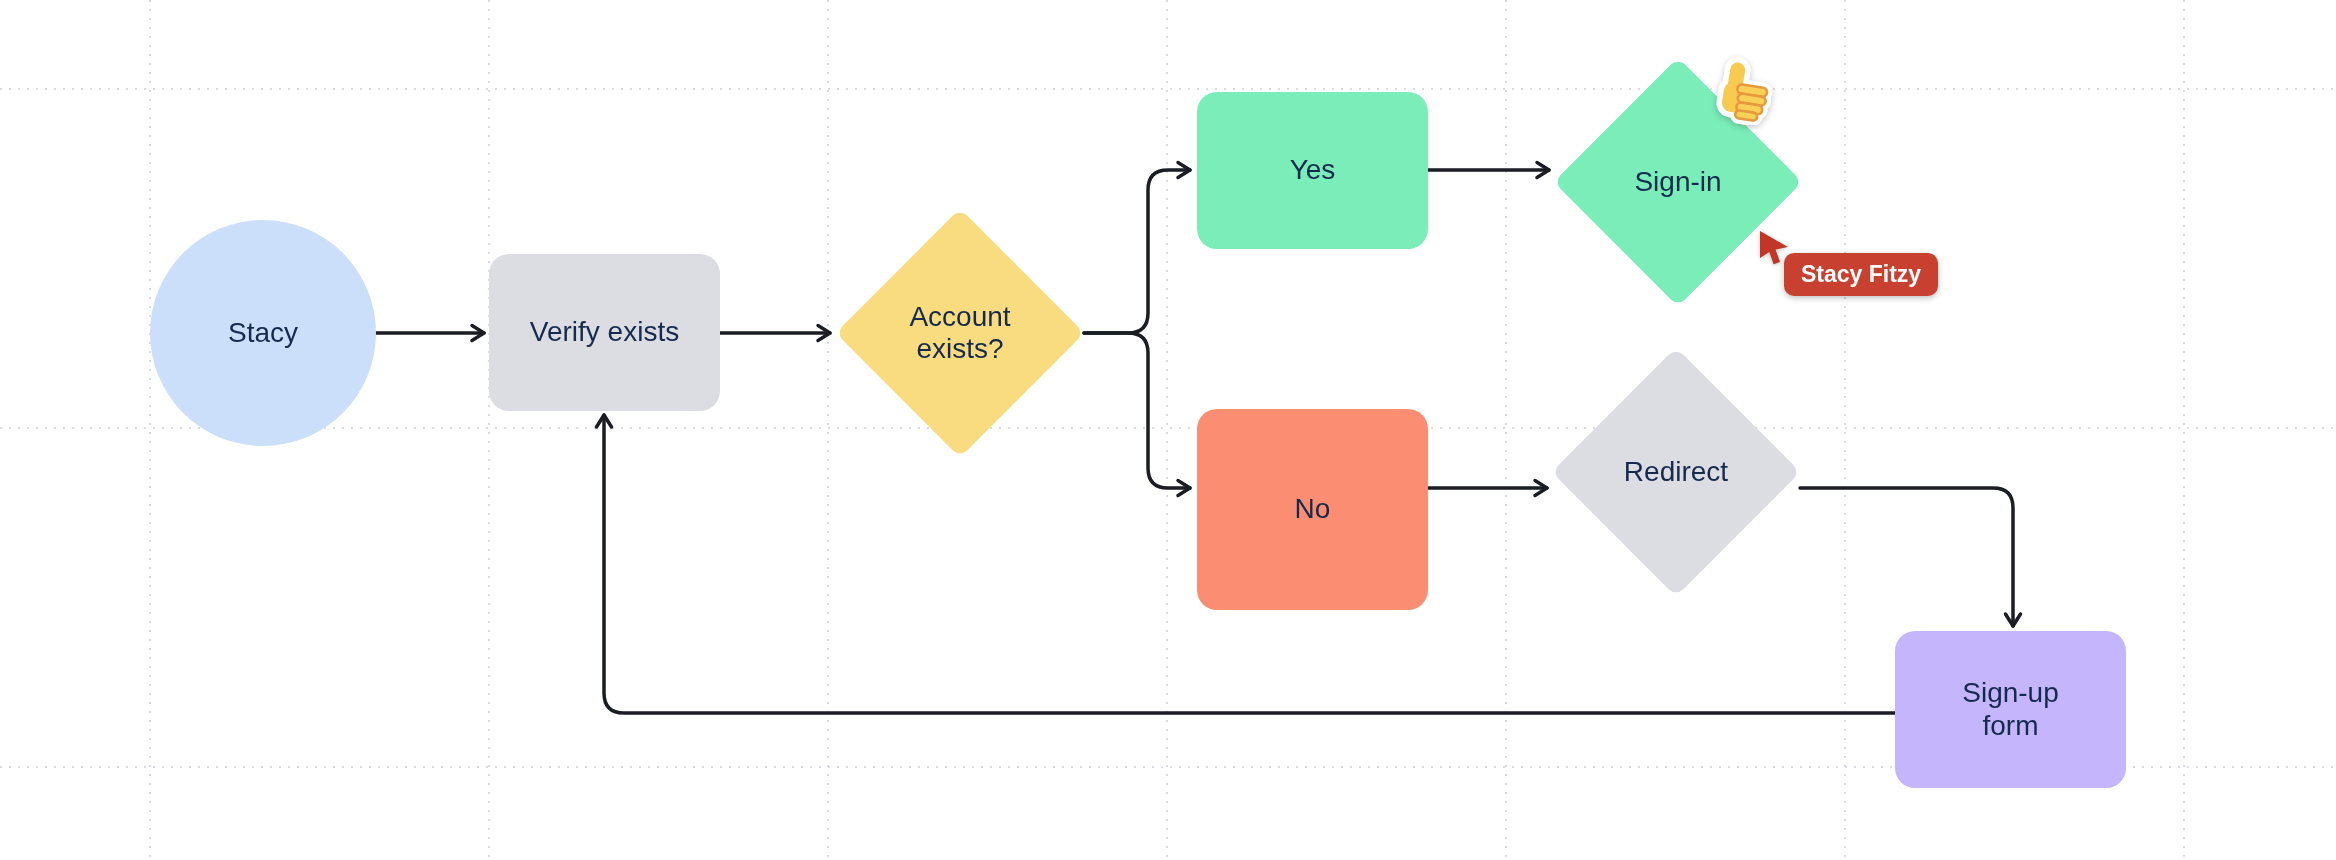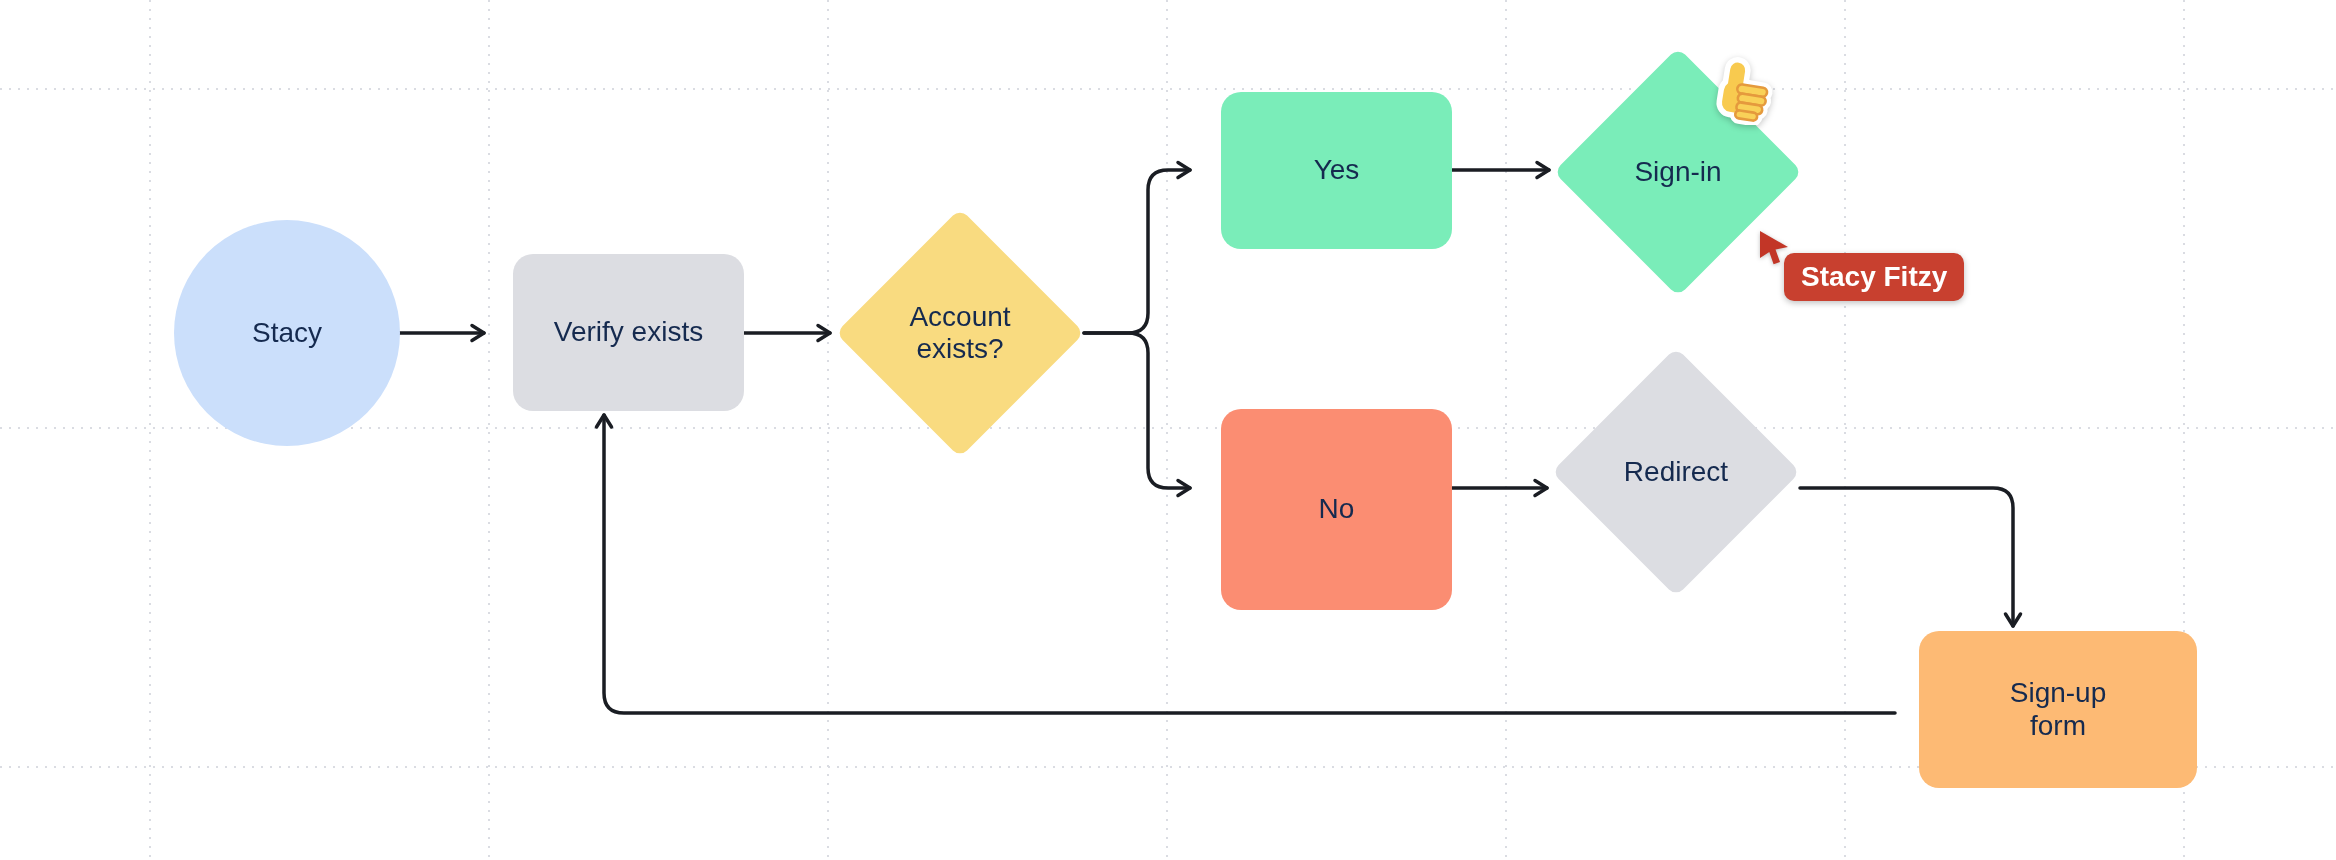--- a/index.html
+++ b/index.html
@@ -4,37 +4,37 @@
 <style>
   html,body{margin:0;padding:0;}
   body{
     width:2336px;height:860px;position:relative;overflow:hidden;
     background:#ffffff;
     font-family:"Liberation Sans", sans-serif;
   }
   .canvas-svg{position:absolute;left:0;top:0;}
   .node{
     position:absolute;display:flex;align-items:center;justify-content:center;
-    color:#152a4f;font-size:28px;font-weight:500;line-height:1.15;text-align:center;margin-left:24px;
+    color:#152a4f;font-size:28px;font-weight:500;line-height:1.15;text-align:center;
   }
   .rect{border-radius:20px;}
   .circle{border-radius:50%;}
   .diamond-wrap{position:absolute;width:176px;height:176px;}
   .diamond-shape{position:absolute;inset:0;transform:rotate(45deg);border-radius:10px;}
   .diamond-label{
     position:absolute;inset:0;display:flex;align-items:center;justify-content:center;
     color:#152a4f;font-size:28px;font-weight:500;line-height:1.15;text-align:center;
   }
   .label-clamp{display:inline-block;}
   .w150{max-width:150px;}
   .w130{max-width:130px;}
   .sticker{position:absolute;filter:drop-shadow(0 2px 3px rgba(0,0,0,0.22));}
   .cursor{position:absolute;filter:drop-shadow(0 1px 2px rgba(0,0,0,0.25));}
   .name-badge{
-    position:absolute;color:#ffffff;font-size:28px;font-weight:700;
+    position:absolute;color:#ffffff;font-size:23px;font-weight:700;
     padding:8px 17px;border-radius:10px;white-space:nowrap;
     box-shadow:0 2px 6px rgba(0,0,0,0.25);
   }
 </style>
 </head>
 <body>
 
 <svg class="canvas-svg" width="2336" height="860" viewBox="0 0 2336 860">
   <defs>
     <marker id="arrow" viewBox="0 0 26 26" refX="17" refY="13" markerWidth="26" markerHeight="26" markerUnits="userSpaceOnUse" orient="auto">
@@ -83,35 +83,35 @@
 </div>
 
 <div class="node rect" style="left: 1197px; top: 92px; width: 231px; height: 157px; background: rgb(122, 237, 185);">
   <span class="label-clamp">Yes</span>
 </div>
 
 <div class="node rect" style="left: 1197px; top: 409px; width: 231px; height: 201px; background: rgb(251, 141, 114);">
   <span class="label-clamp">No</span>
 </div>
 
-<div class="diamond-wrap" style="left:1590px;top:84px;">
+<div class="diamond-wrap" style="left:1590px;top:94px;">
   <div class="diamond-shape" style="background: rgb(122, 237, 185);"></div>
   <div class="diamond-label">
     <span class="label-clamp w150">Sign-in</span>
   </div>
 </div>
 
 <div class="diamond-wrap" style="left:1588px;top:384px;">
   <div class="diamond-shape" style="background: rgb(220, 221, 226);"></div>
   <div class="diamond-label">
     <span class="label-clamp w150">Redirect</span>
   </div>
 </div>
 
-<div class="node rect" style="left: 1895px; top: 631px; width: 278px; height: 157px; background: #fdba74;">
+<div class="node rect" style="left: 1895px; top: 631px; width: 231px; height: 157px; background: #c4b5fd;">
   <span class="label-clamp w130">Sign-up form</span>
 </div>
 
 <svg class="sticker" style="left:1713px;top:57px;" width="64" height="68" viewBox="0 0 64 68">
   <g transform="rotate(9 32 34)">
     <g fill="#ffffff" stroke="#ffffff" stroke-width="11" stroke-linejoin="round" stroke-linecap="round">
       <rect x="14" y="7" width="15" height="36" rx="7.5"></rect>
       <rect x="11" y="27" width="27" height="30" rx="9"></rect>
       <rect x="24" y="28" width="30" height="9" rx="4.5"></rect>
       <rect x="26" y="37" width="28" height="9" rx="4.5"></rect>

